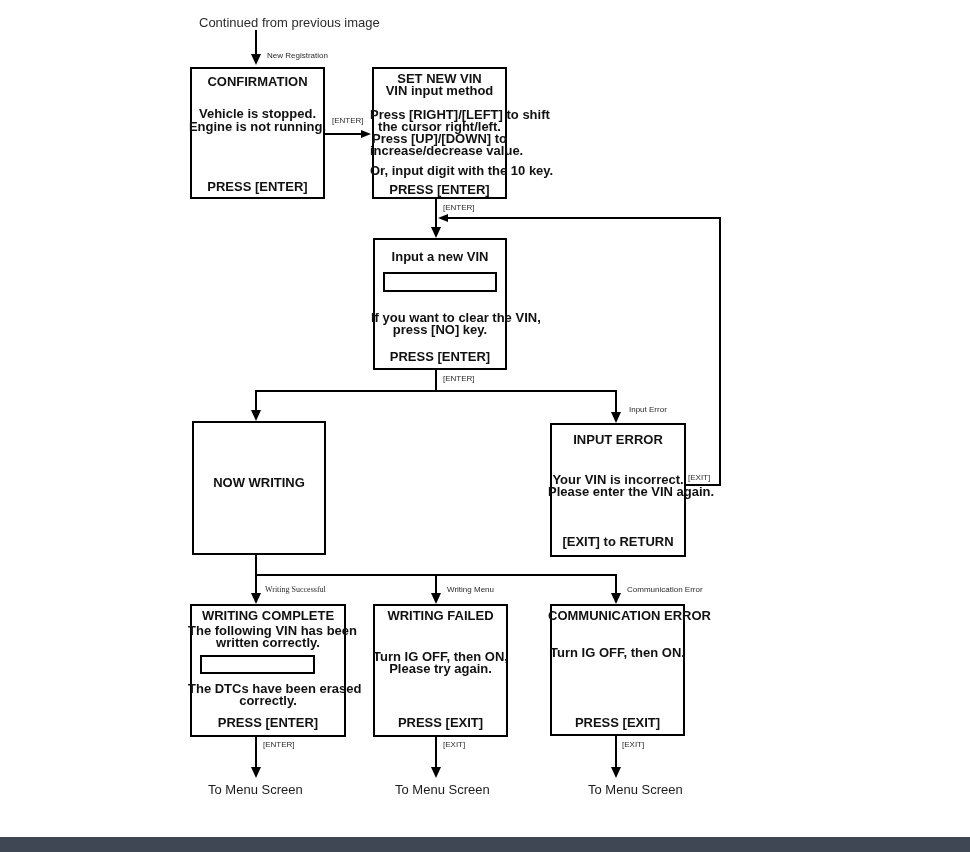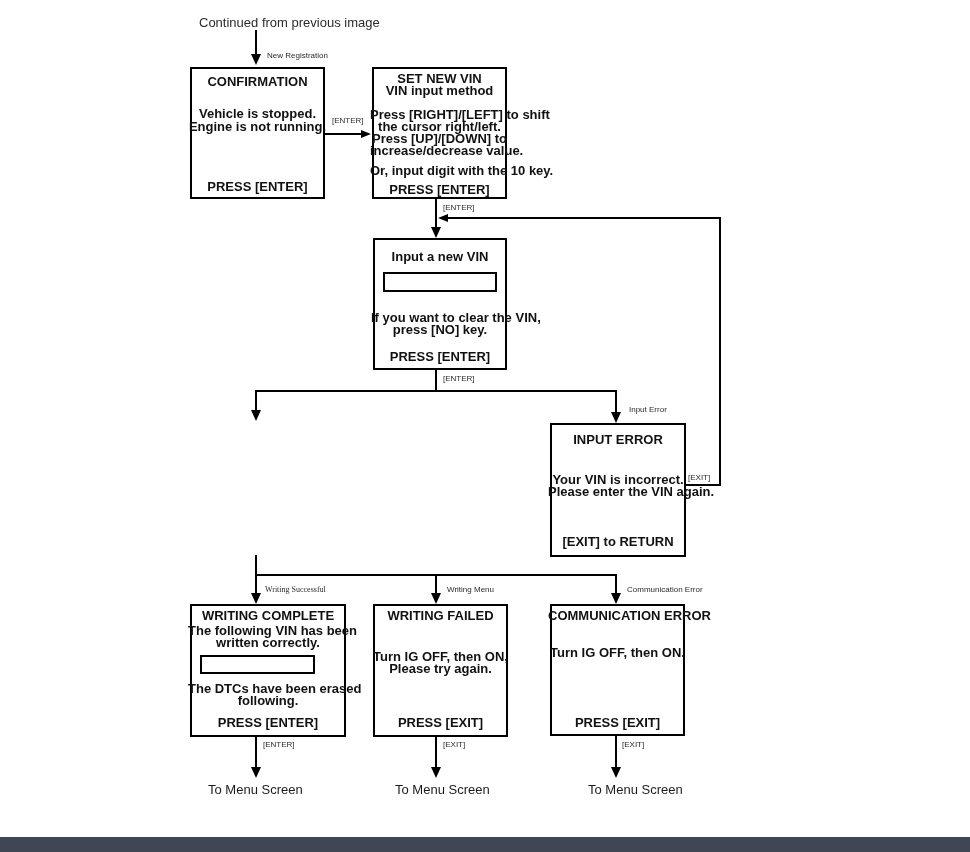--- a/index.html
+++ b/index.html
@@ -105,20 +105,23 @@
 
   <div class="vline" style="left:435px;top:370px;height:22px;"></div>
   <div class="lbl" style="left:443px;top:373px;">[ENTER]</div>
   <div class="hline" style="left:255px;top:390px;width:362px;"></div>
   <div class="vline" style="left:255px;top:390px;height:21px;"></div>
   <div class="arrow-down" style="left:251px;top:410px;"></div>
   <div class="vline" style="left:615px;top:390px;height:23px;"></div>
   <div class="arrow-down" style="left:611px;top:412px;"></div>
   <div class="lbl" style="left:629px;top:404px;">Input Error</div>
 
+  <div class="box" style="left:192px;top:421px;width:134px;height:134px;">
+    <div class="bline" style="top:55px;">NOW WRITING</div>
+  </div>
 
   <div class="box" style="left:550px;top:423px;width:136px;height:134px;">
     <div class="bline" style="top:10px;">INPUT ERROR</div>
     <div class="bline" style="top:50px;">Your VIN is incorrect.</div>
     <div class="bline" style="top:62px;">Please enter the VIN again.</div>
     <div class="bline" style="top:112px;">[EXIT] to RETURN</div>
   </div>
 
   <div class="vline" style="left:255px;top:555px;height:21px;"></div>
   <div class="hline" style="left:255px;top:574px;width:362px;"></div>
@@ -131,21 +134,21 @@
   <div class="lbl" style="left:265px;top:584px;font-family:Liberation Serif, serif;">Writing Successful</div>
   <div class="lbl" style="left:447px;top:584px;">Writing Menu</div>
   <div class="lbl" style="left:627px;top:584px;">Communication Error</div>
 
   <div class="box" style="left:190px;top:604px;width:156px;height:133px;">
     <div class="bline" style="top:5px;">WRITING COMPLETE</div>
     <div class="bline" style="top:20px;">The following VIN has been</div>
     <div class="bline" style="top:32px;">written correctly.</div>
     <div class="vin-field" style="left:8px;top:49px;width:115px;height:19px;"></div>
     <div class="bline" style="top:78px;">The DTCs have been erased</div>
-    <div class="bline" style="top:90px;">following.</div>
+    <div class="bline" style="top:90px;">correctly.</div>
     <div class="bline" style="top:112px;">PRESS [ENTER]</div>
   </div>
 
   <div class="box" style="left:373px;top:604px;width:135px;height:133px;">
     <div class="bline" style="top:5px;">WRITING FAILED</div>
     <div class="bline" style="top:46px;">Turn IG OFF, then ON,</div>
     <div class="bline" style="top:58px;">Please try again.</div>
     <div class="bline" style="top:112px;">PRESS [EXIT]</div>
   </div>
 

